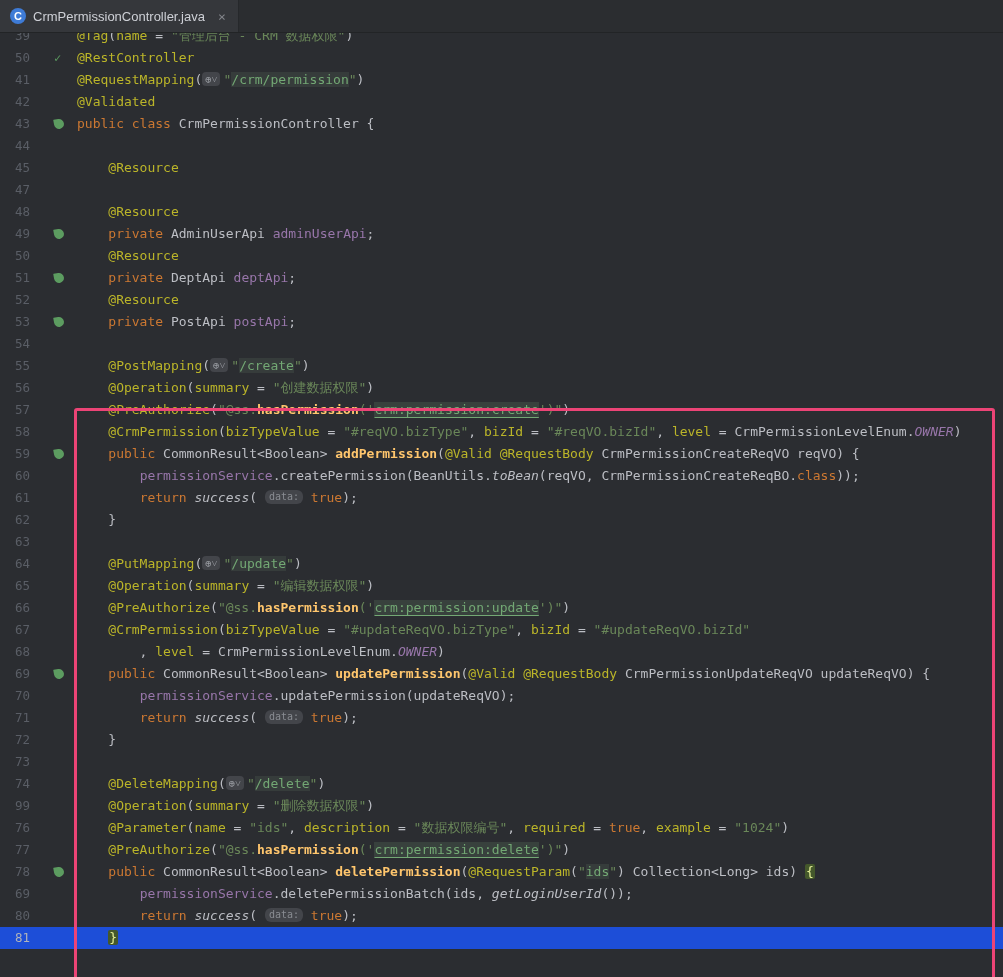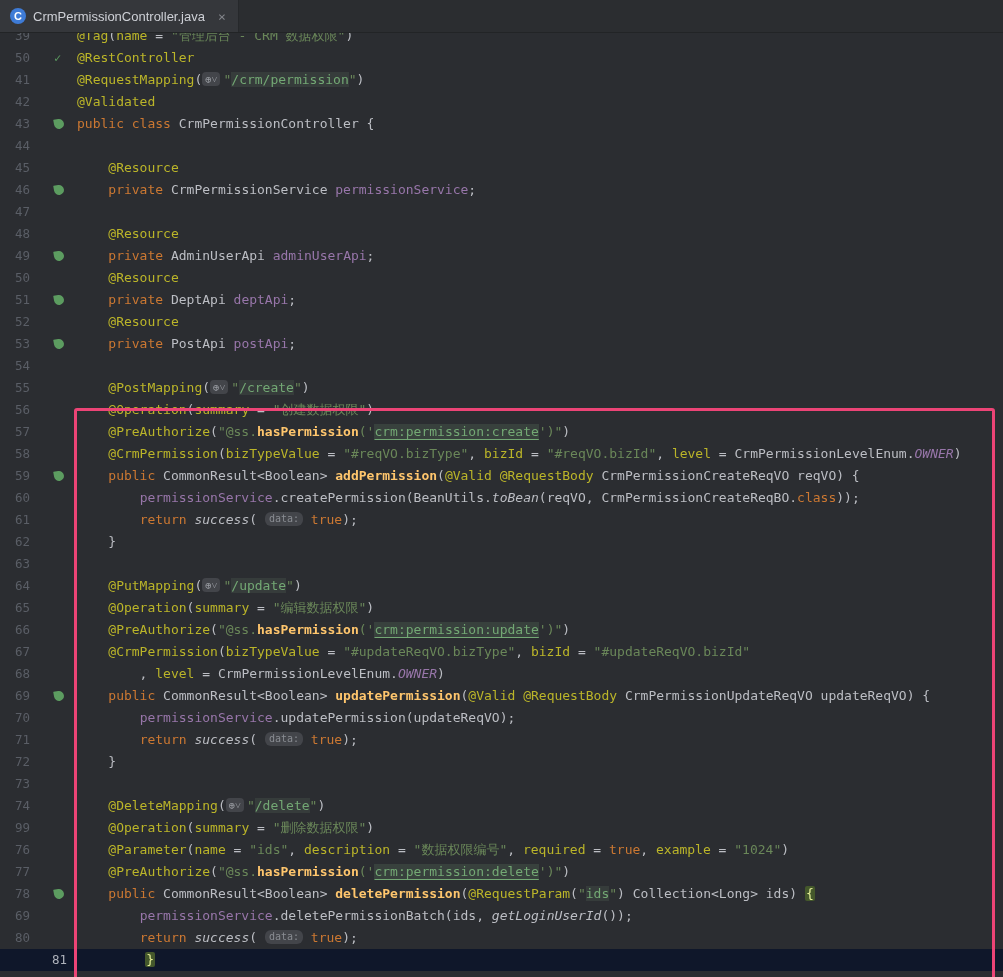--- a/index.html
+++ b/index.html
@@ -12,21 +12,21 @@
        border-right:1px solid #26282B;}
   .file-icon{width:16px;height:16px;border-radius:50%;background:#3E7BD6;color:#fff;
              font-family:"Liberation Sans",sans-serif;font-size:11px;font-weight:bold;
              text-align:center;line-height:16px;flex:none;}
   .tab-label{color:#CED0D6;font-family:"Liberation Sans",sans-serif;font-size:13px;}
   .tab-close{color:#84868C;font-size:13px;margin-left:6px;cursor:pointer;}
   
   .editor{position:absolute;top:33px;left:0;right:0;bottom:0;overflow:hidden;background:#2B2D31;}
   .lines{margin-top:-8px;}
   .line{display:flex;height:22px;line-height:22px;font-size:13px;color:#BCBEC4;white-space:pre;}
-  .line.cur{background:#0f172a;padding-left:37px;}
+  .line.cur{background:#1d4ed8;}
   .num{width:45px;flex:none;text-align:center;color:#5A5E66;font-size:12.5px;user-select:none;}
   .cur .num{color:#AFB3BB;}
   .gut{width:32px;flex:none;box-sizing:border-box;padding-left:9px;}
   .code{flex:1;}
   
   .tk-p{color:#BCBEC4;}
   .tk-a{color:#BBB529;}
   .tk-k{color:#CC7832;}
   .tk-s{color:#6A8759;}
   .tk-sl{color:#73A874;text-underline-offset:3px;
@@ -67,21 +67,20 @@
 
   <div class="editor">
     <div class="lines" id="code-lines">
         <div class="line"><span class="num">39</span><span class="gut"></span><span class="code"><span class="tk-a">@Tag</span><span class="tk-p">(</span><span class="tk-a">name</span><span class="tk-p"> = </span><span class="tk-s">"管理后台 - CRM 数据权限"</span><span class="tk-p">)</span></span></div>
         <div class="line"><span class="num">50</span><span class="gut"><span class="gicon-check">✓</span></span><span class="code"><span class="tk-a">@RestController</span></span></div>
         <div class="line"><span class="num">41</span><span class="gut"></span><span class="code"><span class="tk-a">@RequestMapping</span><span class="tk-p">(</span><span class="inlay-url">⊕˅</span><span class="tk-s">"</span><span class="tk-sl">/crm/permission</span><span class="tk-s">"</span><span class="tk-p">)</span></span></div>
         <div class="line"><span class="num">42</span><span class="gut"></span><span class="code"><span class="tk-a">@Validated</span></span></div>
         <div class="line"><span class="num">43</span><span class="gut"><span class="gicon-bean"></span></span><span class="code"><span class="tk-k">public class</span><span class="tk-p"> CrmPermissionController {</span></span></div>
         <div class="line"><span class="num">44</span><span class="gut"></span><span class="code"></span></div>
         <div class="line"><span class="num">45</span><span class="gut"></span><span class="code"><span class="tk-p">    </span><span class="tk-a">@Resource</span></span></div>
-        <div class="line"><span class="num">46</span><span class="gut"><span class="gicon-bean"></span></span><span class="code"><span class="tk-p">    </span><span class="tk-k">private</span><span class="tk-p"> CrmPermissionService </span><span class="tk-f">permissionService</span><span class="tk-p">;</span></span></div>
         <div class="line"><span class="num">47</span><span class="gut"></span><span class="code"></span></div>
         <div class="line"><span class="num">48</span><span class="gut"></span><span class="code"><span class="tk-p">    </span><span class="tk-a">@Resource</span></span></div>
         <div class="line"><span class="num">49</span><span class="gut"><span class="gicon-bean"></span></span><span class="code"><span class="tk-p">    </span><span class="tk-k">private</span><span class="tk-p"> AdminUserApi </span><span class="tk-f">adminUserApi</span><span class="tk-p">;</span></span></div>
         <div class="line"><span class="num">50</span><span class="gut"></span><span class="code"><span class="tk-p">    </span><span class="tk-a">@Resource</span></span></div>
         <div class="line"><span class="num">51</span><span class="gut"><span class="gicon-bean"></span></span><span class="code"><span class="tk-p">    </span><span class="tk-k">private</span><span class="tk-p"> DeptApi </span><span class="tk-f">deptApi</span><span class="tk-p">;</span></span></div>
         <div class="line"><span class="num">52</span><span class="gut"></span><span class="code"><span class="tk-p">    </span><span class="tk-a">@Resource</span></span></div>
         <div class="line"><span class="num">53</span><span class="gut"><span class="gicon-bean"></span></span><span class="code"><span class="tk-p">    </span><span class="tk-k">private</span><span class="tk-p"> PostApi </span><span class="tk-f">postApi</span><span class="tk-p">;</span></span></div>
         <div class="line"><span class="num">54</span><span class="gut"></span><span class="code"></span></div>
         <div class="line"><span class="num">55</span><span class="gut"></span><span class="code"><span class="tk-p">    </span><span class="tk-a">@PostMapping</span><span class="tk-p">(</span><span class="inlay-url">⊕˅</span><span class="tk-s">"</span><span class="tk-sl">/create</span><span class="tk-s">"</span><span class="tk-p">)</span></span></div>
         <div class="line"><span class="num">56</span><span class="gut"></span><span class="code"><span class="tk-p">    </span><span class="tk-a">@Operation</span><span class="tk-p">(</span><span class="tk-a">summary</span><span class="tk-p"> = </span><span class="tk-s">"创建数据权限"</span><span class="tk-p">)</span></span></div>

